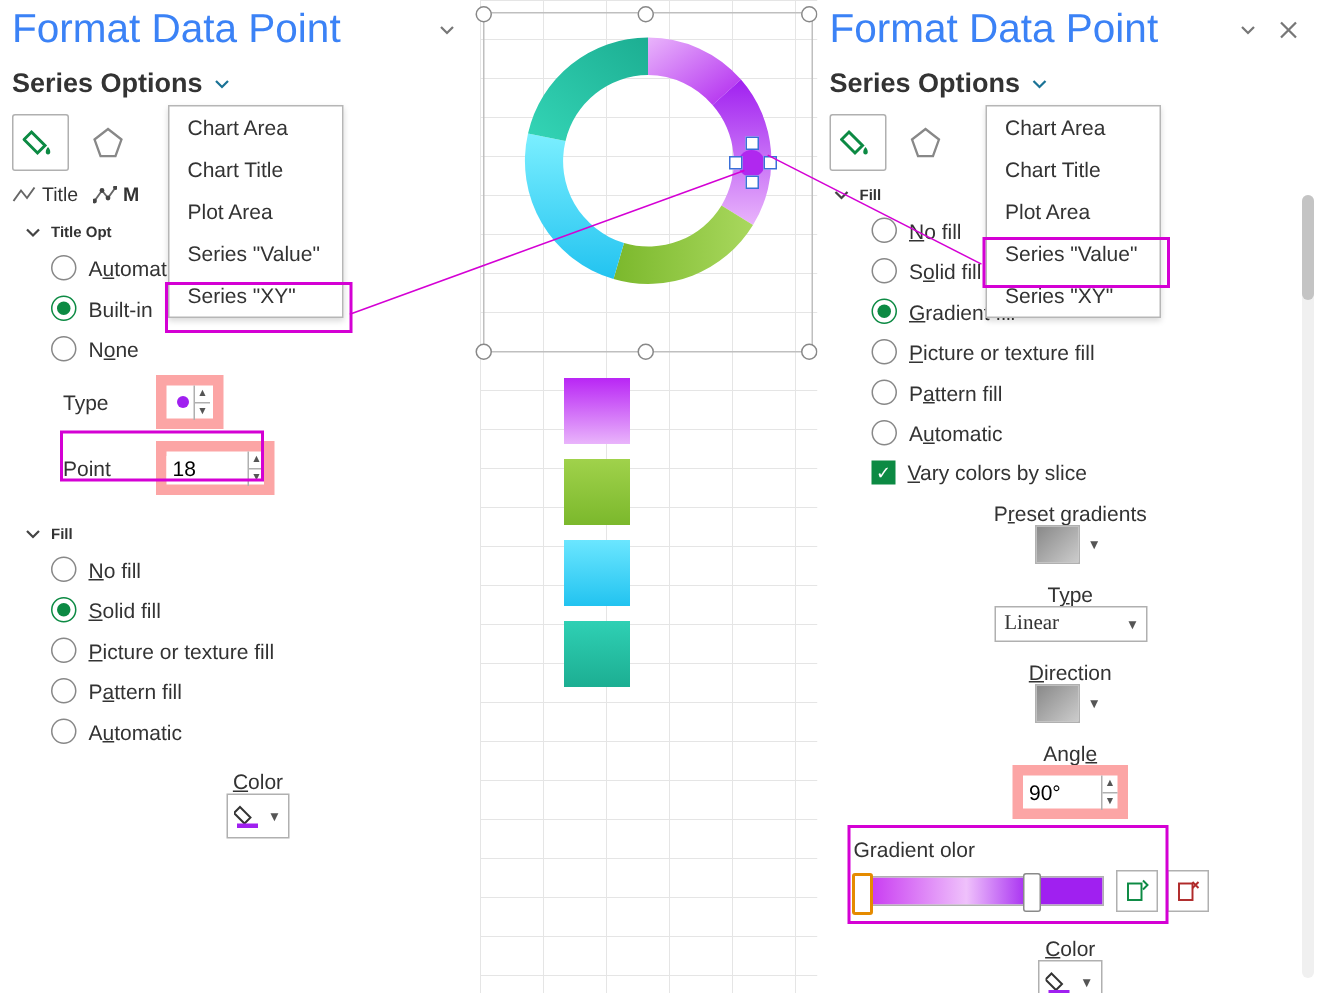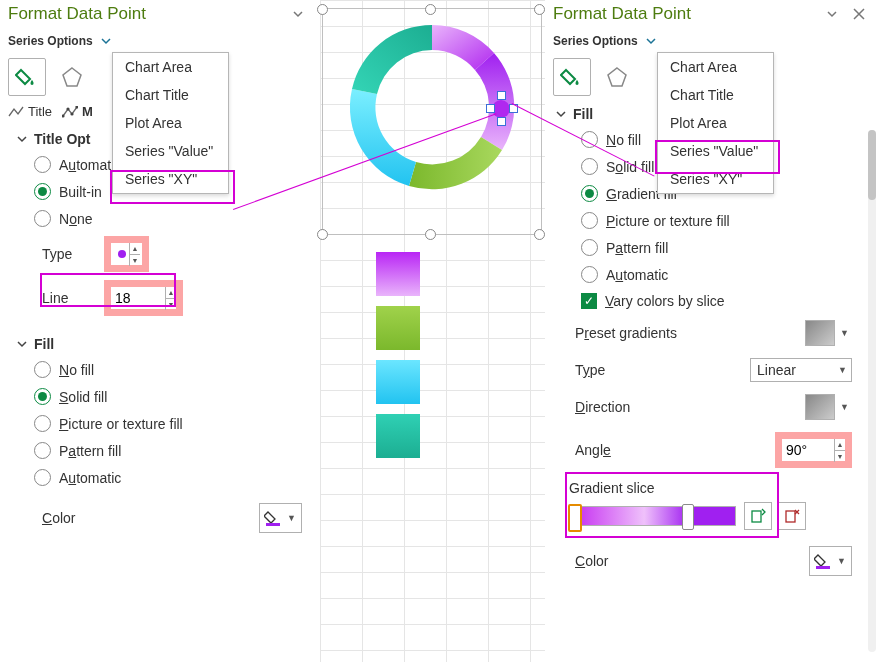--- a/index.html
+++ b/index.html
@@ -23,39 +23,39 @@
 .pane-left { left: 0; width: 320px; }
 .canvas { left: 320px; width: 225px; top: 0; bottom: 0; position: absolute; background: #fff;}
 .pane-right { left: 545px; right: 0; }
 
 .pane-title {
   display: flex;
   align-items: center;
   padding: 4px 8px 8px 8px;
 }
 .pane-title h1 {
-  font-size: 17px;
+  font-size: 27px;
   font-weight: 400;
-  color: #4d7c0f;
+  color: #3b82f6;
   margin: 0;
   flex: 1;
 }
 .pane-title .chev, .pane-title .x {
   color: #777;
   padding: 2px 6px;
 }
 .pane-title svg { display:block; }
 
 .section-label {
   display: flex;
   align-items: center;
   gap: 6px;
   padding: 2px 8px 6px 8px;
   font-weight: 600;
-  font-size: 12px;
+  font-size: 18px;
 }
 .section-label svg { display:block; }
 
 .toolbar {
   display: flex;
   align-items: center;
   gap: 8px;
   padding: 4px 8px 6px 8px;
   position: relative;
 }
@@ -95,21 +95,21 @@
   font-size: 13px;
 }
 .tabs .tab { display: inline-flex; align-items: center; gap: 4px; }
 
 .sub-header {
   display: flex;
   align-items: center;
   gap: 6px;
   padding: 4px 8px 4px 16px;
   font-weight: 600;
-  font-size: 14px;
+  font-size: 10px;
 }
 .sub-header svg { display:block; }
 
 .radio-row, .check-row {
   display: flex;
   align-items: center;
   gap: 8px;
   padding: 5px 8px 5px 34px;
 }
 .radio {
@@ -162,37 +162,39 @@
 .color-btn .caret { font-size: 9px; color: #555; padding: 0 3px;}
 
 .right-content { position: relative; padding-left: 2px; }
 .right-scroll { position:absolute; right:4px; top:130px; bottom:10px; width:8px; background:#f0f0f0; border-radius:4px;}
 .right-scroll .thumb { position:absolute; top:0; width:8px; height:70px; background:#c4c4c4; border-radius:4px;}
 
 .prop-row {
   display: flex;
   align-items: center;
   padding: 6px 28px 6px 28px;
+  flex-direction: column;
 }
 .prop-row .plabel { flex: 1; }
 .square-btn {
   border: 1px solid #b0b0b0;
   width: 28px; height: 24px;
   display:inline-flex; align-items:center; justify-content:center;
   background: linear-gradient(135deg,#888,#ccc);
   position:relative;
 }
 .ddcombo {
   border: 1px solid #b0b0b0;
   display: inline-flex;
   align-items: center;
   height: 22px;
   padding: 0 4px 0 6px;
   min-width: 70px;
   justify-content: space-between;
+  font-family: Liberation Serif, serif;
 }
 .ddcombo .caret { font-size:9px; color:#555; }
 
 .grad-section { padding: 6px 20px 6px 22px; }
 .grad-stops-label { padding-bottom:6px; }
 .grad-track {
   height: 18px;
   background: linear-gradient(90deg, #c326f0 0%, #efc1fb 45%, #a020f0 72%, #a020f0 100%);
   border: 1px solid #b0b0b0;
   position: relative;
@@ -319,21 +321,21 @@
         </svg>
       <span class="spin">
           <div>▲</div>
           <div>▼</div>
         </span>
     </span>
   </div>
   <div style="position:relative;">
     <div class="highlight-box" style="left:40px; top:-3px; width:132px; height:30px;"></div>
     <div class="field-row">
-      <span class="flabel">Line</span>
+      <span class="flabel">Point</span>
       <span class="field-input">
         <input value="18" style="">
         <span class="spin">
             <div>▲</div>
             <div>▼</div>
           </span>
       </span>
     </div>
   </div>
 
@@ -541,21 +543,21 @@
         <span class="spin">
             <div>▲</div>
             <div>▼</div>
           </span>
       </span>
     </div>
 
     <div style="position:relative;">
       <div class="highlight-box" style="left:18px; top:-2px; width:210px; height:62px;"></div>
       <div class="grad-section">
-        <div class="grad-stops-label">Gradient slice</div>
+        <div class="grad-stops-label">Gradient olor</div>
         <div style="display:flex; align-items:center;">
           <div class="grad-track">
             <div class="grad-handle active" style="left:-2px;"></div>
             <div class="grad-handle" style="left:112px;"></div>
           </div>
           <div class="grad-btns">
             <span class="mini-btn">
               <svg width="16" height="16" viewBox="0 0 16 16">
                   <rect x="2" y="3" width="9" height="11" fill="none" stroke="#0c8a43" stroke-width="1.3"></rect>
                   <path d="M12 1l3 3-3 3" fill="none" stroke="#0c8a43" stroke-width="1.3"></path>

